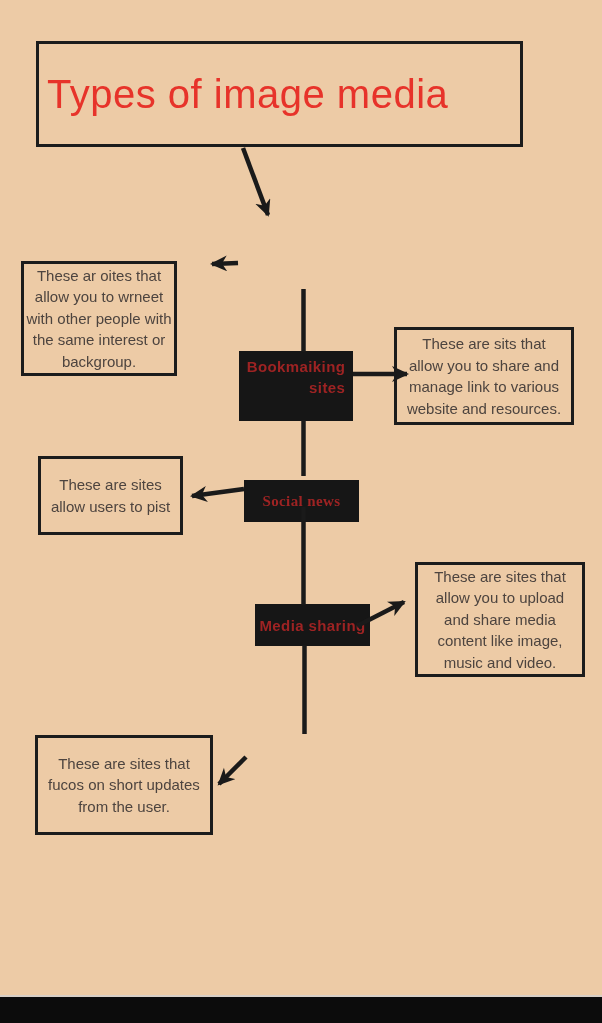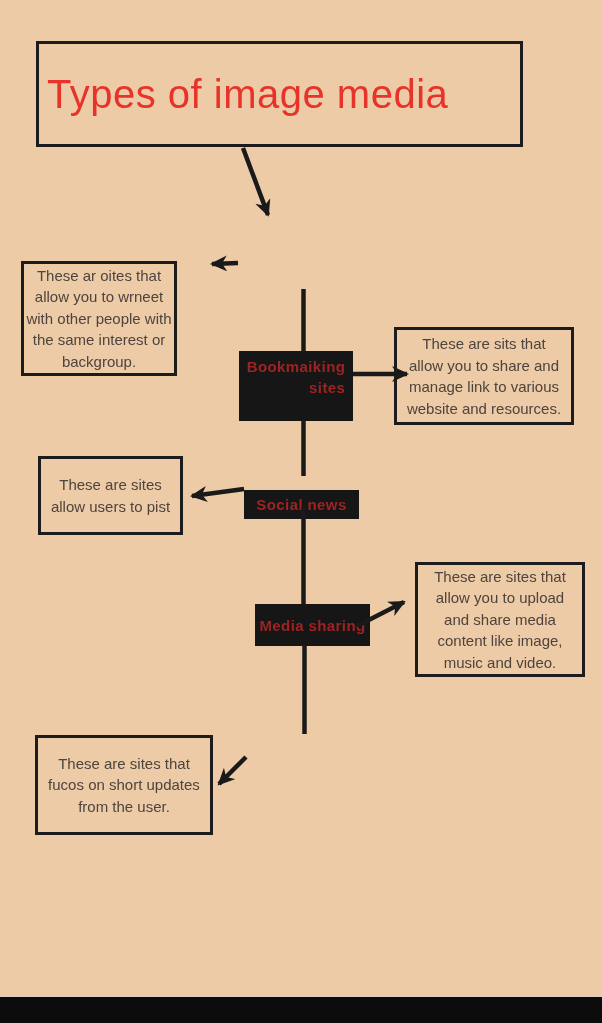--- a/index.html
+++ b/index.html
@@ -48,21 +48,21 @@
     font-size: 15px;
     font-weight: 600;
     letter-spacing: 0.4px;
     line-height: 21px;
     white-space: pre-line;
     box-sizing: border-box;
     z-index: 2;
   }
   .node-social-networks { left: 238px; top: 237px; width: 115px; height: 53px; }
   .node-bookmaiking     { left: 239px; top: 351px; width: 114px; height: 70px; padding-bottom: 18px; text-align: right; }
-  .node-social-news     { left: 244px; top: 490px; width: 115px; height: 29px; }
+  .node-social-news     { left: 244px; top: 480px; width: 115px; height: 42px; font-family: Liberation Serif, serif; }
   .node-media-sharing   { left: 255px; top: 604px; width: 115px; height: 42px; }
   .node-micro-logging   { left: 243px; top: 733px; width: 129px; height: 45px; }
   .desc {
     position: absolute;
     border: 3px solid #1c1c1c;
     box-sizing: border-box;
     display: flex;
     align-items: center;
     justify-content: center;
     text-align: center;

